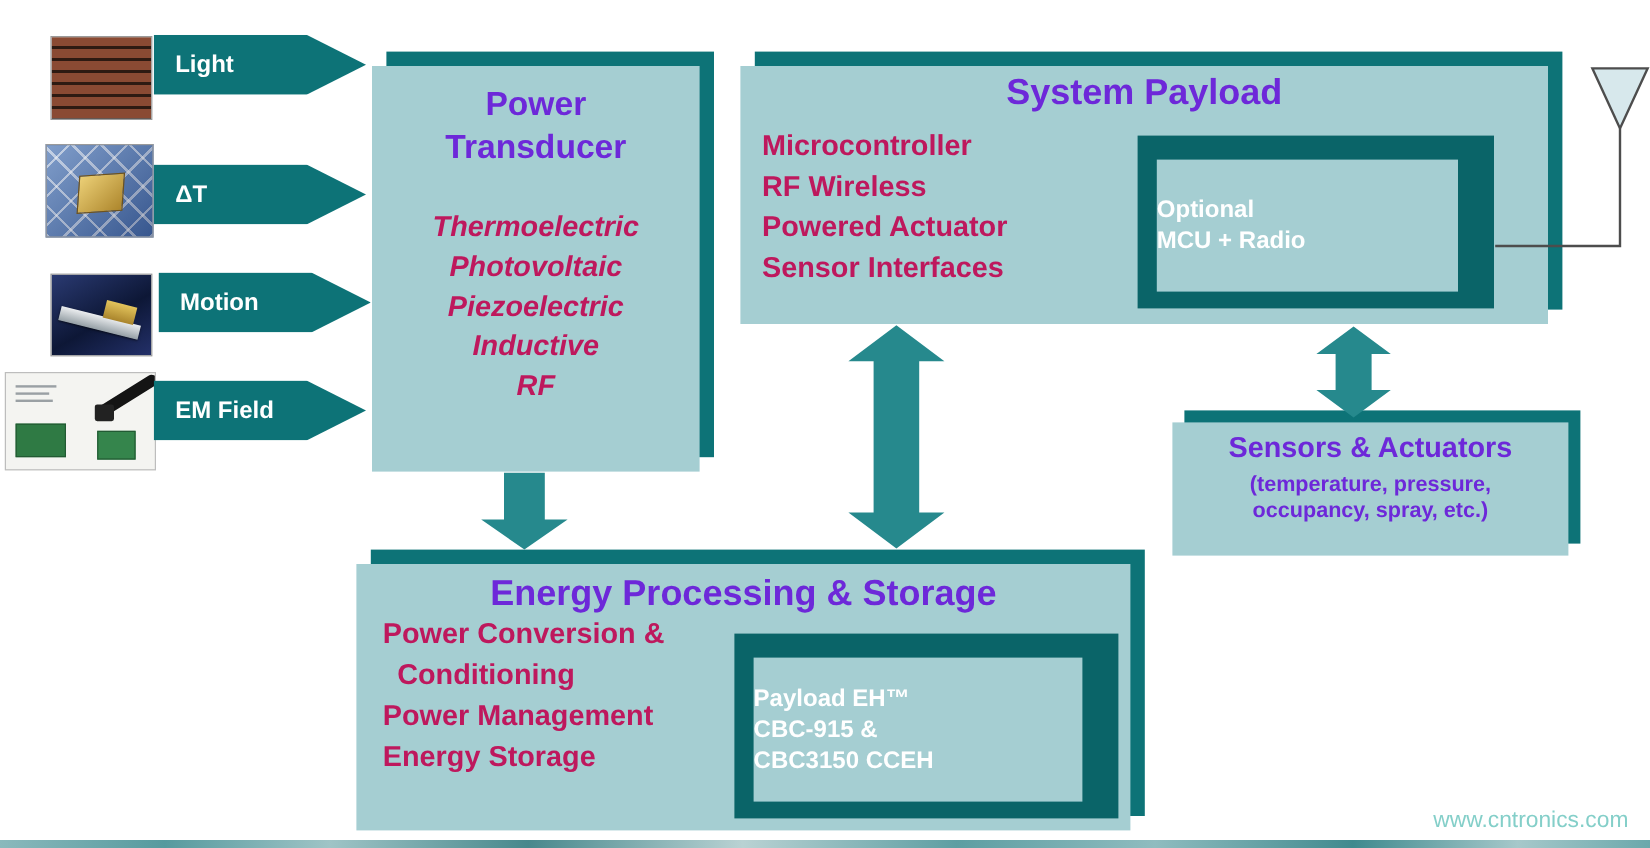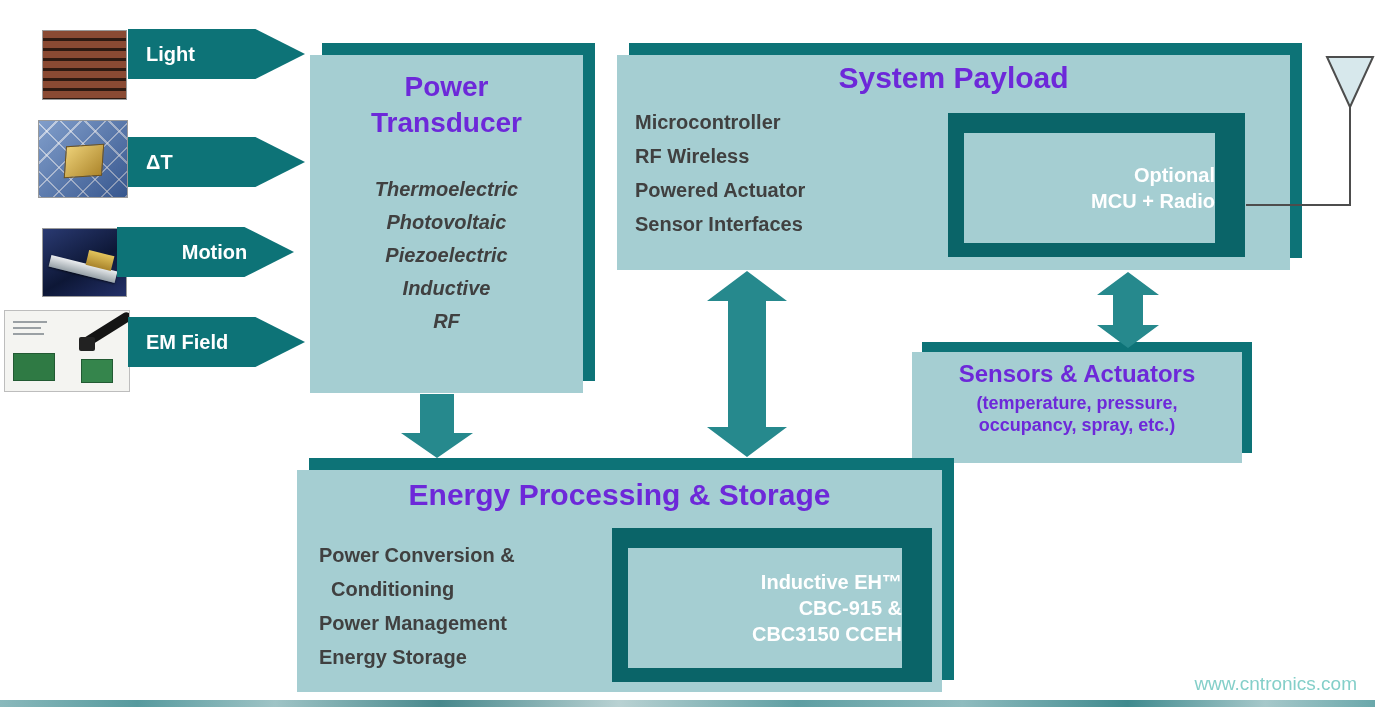--- a/index.html
+++ b/index.html
@@ -10,30 +10,30 @@
   
   .block {
     position:absolute; background:var(--block-fill,#a5ced2);
     box-shadow:12px -12px 0 0 var(--block-edge,#0d7377);
   }
   .block-title {
     position:absolute; left:0; right:0; text-align:center;
     color:#6d28d9; font-weight:bold; font-size:30px; line-height:34px;
   }
   .pt-title { font-size:28px; line-height:36px; max-width:210px; margin:0 auto; }
-  .item { color:#404040; font-weight:bold; font-size:20px; line-height:34px; white-space:nowrap; }
+  .item { color:#be185d; font-weight:bold; font-size:24px; line-height:34px; white-space:nowrap; }
   .pt-item { font-style:italic; text-align:center; line-height:33px; }
   .indent { padding-left:12px; }
 
   
   .inner3d { position:absolute; background:var(--inner-edge,#0a6468); }
   .inner3d .face {
     position:absolute; left:16px; top:20px; right:30px; bottom:14px;
     background:var(--block-fill,#a5ced2);
-    display:flex; flex-direction:column; justify-content:center; align-items:flex-end;
+    display:flex; flex-direction:column; justify-content:center; align-items:flex-start;
   }
   .face .line { color:#fff; font-weight:bold; font-size:20px; line-height:26px; text-align:center; }
 
   
   .label-arrow {
     position:absolute; width:177px; height:50px;
     background:var(--block-edge,#0d7377);
     clip-path:polygon(0 0, 72% 0, 100% 50%, 72% 100%, 0 100%);
     display:flex; align-items:center; padding-left:18px; box-sizing:border-box;
   }
@@ -105,21 +105,21 @@
     <div class="cable"></div>
     <div class="plug"></div>
   </div>
 
   <div class="label-arrow" style="left:128px; top:29px;">
     <span>Light</span>
   </div>
   <div class="label-arrow" style="left:128px; top:137px;">
     <span>ΔT</span>
   </div>
-  <div class="label-arrow" style="left:117px; top:227px;justify-content:center;">
+  <div class="label-arrow" style="left:132px; top:227px;">
     <span>Motion</span>
   </div>
   <div class="label-arrow" style="left:128px; top:317px;text-align:center;">
     <span>EM Field</span>
   </div>
 
   <div class="block" style="left:310px; top:55px; width:273px; height:338px;">
     <div class="block-title pt-title" style="top:14px; position:relative;">Power Transducer</div>
     <div style="position:absolute; left:0; right:0; top:118px;">
       <div class="item pt-item">Thermoelectric</div>
@@ -139,36 +139,36 @@
       <div class="item">Sensor Interfaces</div>
     </div>
     <div class="inner3d" style="left:331px; top:58px; width:297px; height:144px;">
       <div class="face">
         <div class="line">Optional</div>
         <div class="line">MCU + Radio</div>
       </div>
     </div>
   </div>
 
-  <div class="block" style="left:912px; top:352px; width:330px; height:111px; box-shadow:10px -10px 0 0 var(--block-edge,#0d7377);">
+  <div class="block" style="left:977px; top:352px; width:330px; height:111px; box-shadow:10px -10px 0 0 var(--block-edge,#0d7377);">
     <div class="block-title" style="top:8px; font-size:24px; line-height:28px;">Sensors &amp; Actuators</div>
     <div class="block-title" style="top:40px; font-size:18px; line-height:22px; font-weight:bold; padding:0 40px;">(temperature, pressure, occupancy, spray, etc.)</div>
   </div>
 
   <div class="block" style="left:297px; top:470px; width:645px; height:222px;">
     <div class="block-title" style="top:8px;">Energy Processing &amp; Storage</div>
-    <div style="position:absolute; left:22px; top:68px;">
+    <div style="position:absolute; left:22px; top:42px;">
       <div class="item">Power Conversion &amp;</div>
       <div class="item indent">Conditioning</div>
       <div class="item">Power Management</div>
       <div class="item">Energy Storage</div>
     </div>
     <div class="inner3d" style="left:315px; top:58px; width:320px; height:154px;">
       <div class="face">
-        <div class="line">Inductive EH™</div>
+        <div class="line">Payload EH™</div>
         <div class="line">CBC-915 &amp;</div>
         <div class="line">CBC3150 CCEH</div>
       </div>
     </div>
   </div>
 
   <svg class="overlay" width="1375" height="707" viewBox="0 0 1375 707">
     <polygon points="420,394 454,394 454,433 473,433 437,458 401,433 420,433" fill="var(--arrow,#26898d)"></polygon>
     <polygon points="747,271 787,301 766,301 766,427 787,427 747,457 707,427 728,427 728,301 707,301" fill="var(--arrow,#26898d)"></polygon>
     <polygon points="1128,272 1159,295 1143,295 1143,325 1159,325 1128,348 1097,325 1113,325 1113,295 1097,295" fill="var(--arrow,#26898d)"></polygon>

